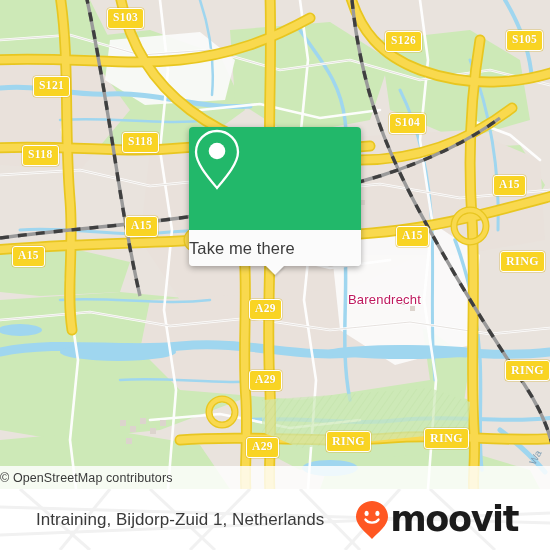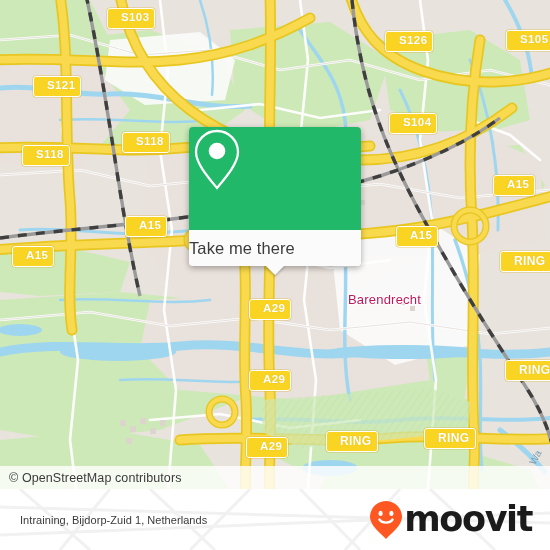--- a/index.html
+++ b/index.html
@@ -25,24 +25,25 @@
   .shield {
     position:absolute;
     background:#f9d423;
     border:1.6px solid #ffffff;
     border-radius:3px;
     color:#ffffff;
     font-weight:bold;
     font-size:11.5px;
     line-height:1;
     letter-spacing:0.4px;
-    padding:3px 5px 4px 13px;
+    padding:3px 5px 4px 5px;
     white-space:nowrap;
     text-shadow:0 0 1px rgba(160,120,0,.35);
     box-shadow:0 0 0 .5px rgba(210,170,20,.55);
+    font-family:Liberation Serif, serif;
   }
   .shield.ring { font-size:12px; }
   .citylabel {
     position:absolute;
     color:#be185d;
     font-size:13px;
     letter-spacing:.2px;
     white-space:nowrap;
     text-shadow:
       1px 0 1px #fff, -1px 0 1px #fff, 0 1px 1px #fff, 0 -1px 1px #fff,
@@ -96,41 +97,41 @@
 
   
   #attribution {
     position:absolute; left:0; bottom:0; width:550px; height:23px;
     background:rgba(255,255,255,.82);
     display:flex; align-items:center;
     z-index:30;
   }
   #attribution-text {
     font-size:12.5px; color:#3a3a3a;
-    padding-left:9px; letter-spacing:.1px;
+    letter-spacing:.1px;
   }
 
   
   #footer {
     position:absolute; left:0; top:489px; width:550px; height:61px;
     background:#ffffff;
     display:flex; align-items:center; justify-content:space-between;
     overflow:hidden;
   }
   #footer-watermark { position:absolute; left:0; top:0; opacity:1; }
   #footer-title {
     position:relative; z-index:2;
-    font-size:11px; color:#3a3a3a;
-    padding-left:20px; letter-spacing:.05px;
+    font-size:17px; color:#3a3a3a;
+    padding-left:36px; letter-spacing:.05px;
     white-space:nowrap;
   }
   #brand {
     position:relative; z-index:2;
     display:flex; align-items:center;
-    padding-right:18px;
+    padding-right:32px;
   }
   #brand-word {
     font-size:35px; color:#1b1b1b; font-weight:bold;
     letter-spacing:-1.4px; line-height:1; margin-left:1px;
     font-family:"DejaVu Sans", sans-serif;
   }
 </style>
 </head>
 <body>
 

